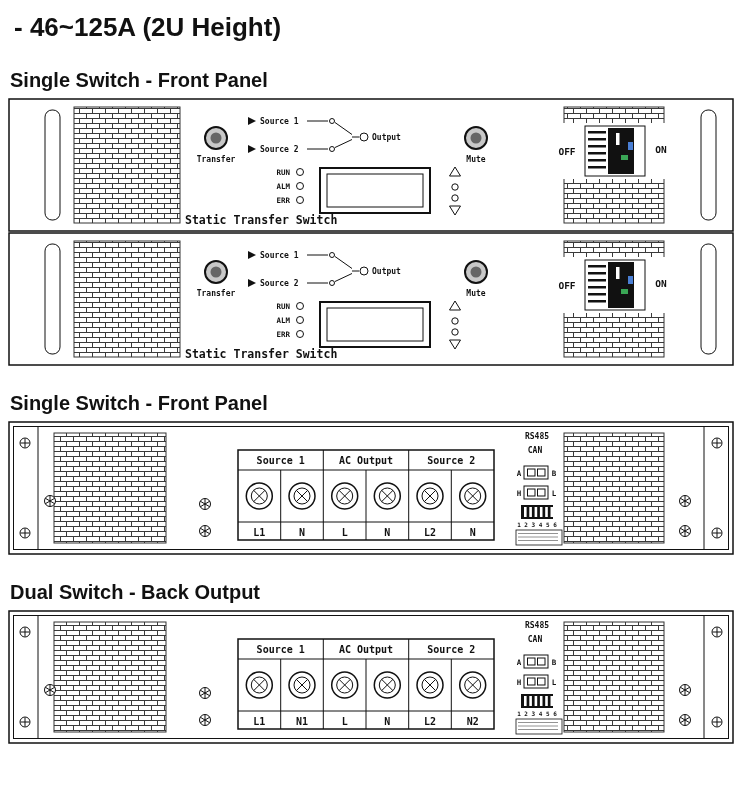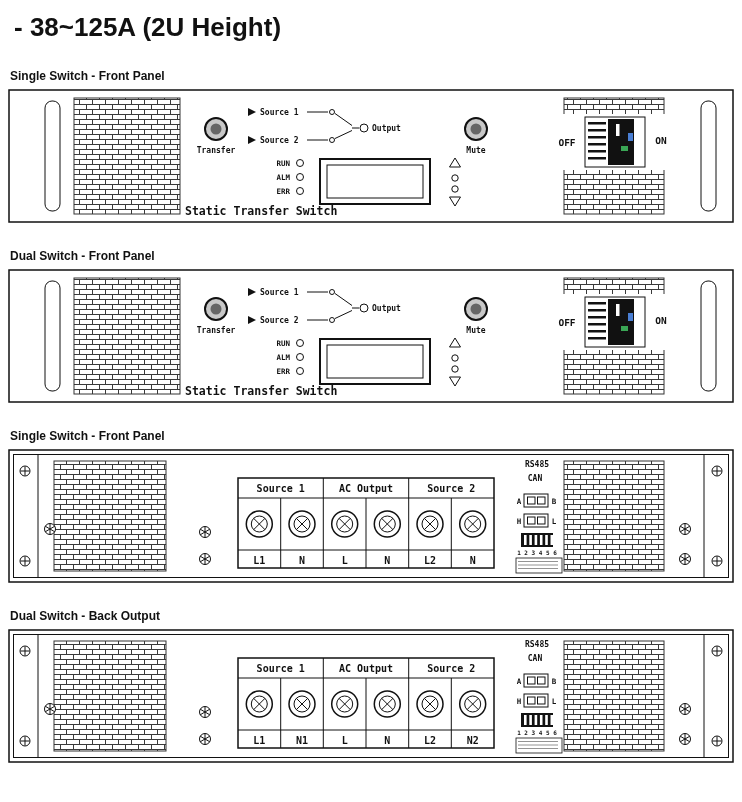--- a/index.html
+++ b/index.html
@@ -1,18 +1,18 @@
 <!DOCTYPE html>
 <html><head>
 <meta charset="utf-8">
 <style>
   html,body { margin:0; padding:0; background:#fff; color:#111; }
   body { width:742px; font-family:"Liberation Sans", sans-serif; }
   .page-title { font-size:26px; font-weight:700; margin:12px 0 0 14px; letter-spacing:0; }
-  .section-heading { font-size:12px; font-weight:600; margin:26px 0 6px 10px; }
+  .section-heading { font-size:20px; font-weight:600; margin:26px 0 6px 10px; }
   svg.panel { display:block; margin-left:8px; }
   svg text { fill:#111; }
   .t6  { font:bold 6px  "DejaVu Sans Mono", monospace; }
   .t7  { font:bold 7.5px "DejaVu Sans Mono", monospace; }
   .t8  { font:bold 8px  "DejaVu Sans Mono", monospace; }
   .t9  { font:bold 9.5px "DejaVu Sans Mono", monospace; }
   .t10 { font:bold 10px "DejaVu Sans Mono", monospace; }
   .t11 { font:bold 11.5px "DejaVu Sans Mono", monospace; }
 </style>
 </head>
@@ -20,21 +20,21 @@
 
 <svg width="0" height="0" style="position:absolute" aria-hidden="true">
   <defs>
     <pattern id="brick" width="13" height="10" patternUnits="userSpaceOnUse">
       <rect width="13" height="10" fill="#fff"></rect>
       <path d="M0 0.5 H13 M0 5.5 H13 M6.5 0 V5.5 M0.5 5.5 V10" stroke="#3a3a3a" stroke-width="1" fill="none"></path>
     </pattern>
   </defs>
 </svg>
 
-<h1 class="page-title">- 38~125A (2U Height)</h1>
+<h1 class="page-title">- 46~125A (2U Height)</h1>
 
 <div class="section">
   <div class="section-heading">Single Switch - Front Panel</div>
   <svg class="panel" width="726" height="134" viewBox="0 0 726 134">
     <rect x="1" y="1" width="724" height="132" fill="#fff" stroke="#111" stroke-width="1.5"></rect>
     <rect x="37" y="12" width="15" height="110" rx="7" fill="#fff" stroke="#111"></rect>
     <rect x="66" y="9" width="106" height="116" fill="url(#brick)" stroke="#333"></rect>
     <g>
       <circle cx="208" cy="40" r="11" fill="#c8c8c8" stroke="#111" stroke-width="2"></circle>
       <circle cx="208" cy="40" r="5.5" fill="#666"></circle>
@@ -88,21 +88,20 @@
       <rect x="600" y="30" width="26" height="46" fill="#111"></rect>
       <rect x="608" y="35" width="3.5" height="12" fill="#fff"></rect>
       <rect x="613" y="57" width="7" height="5" fill="#3aa655"></rect>
       <rect x="620" y="44" width="5" height="8" fill="#4a7fd4"></rect>
     </g>
     <rect x="693" y="12" width="15" height="110" rx="7" fill="#fff" stroke="#111"></rect>
   </svg>
 </div>
 
 <div class="section">
-  <div class="section-heading">Dual Switch - Front Panel</div>
   <svg class="panel" width="726" height="134" viewBox="0 0 726 134">
     <rect x="1" y="1" width="724" height="132" fill="#fff" stroke="#111" stroke-width="1.5"></rect>
     <rect x="37" y="12" width="15" height="110" rx="7" fill="#fff" stroke="#111"></rect>
     <rect x="66" y="9" width="106" height="116" fill="url(#brick)" stroke="#333"></rect>
     <g>
       <circle cx="208" cy="40" r="11" fill="#c8c8c8" stroke="#111" stroke-width="2"></circle>
       <circle cx="208" cy="40" r="5.5" fill="#666"></circle>
     </g>
     <text x="208" y="64" text-anchor="middle" class="t8">Transfer</text>
     <g stroke="#111" fill="none">

